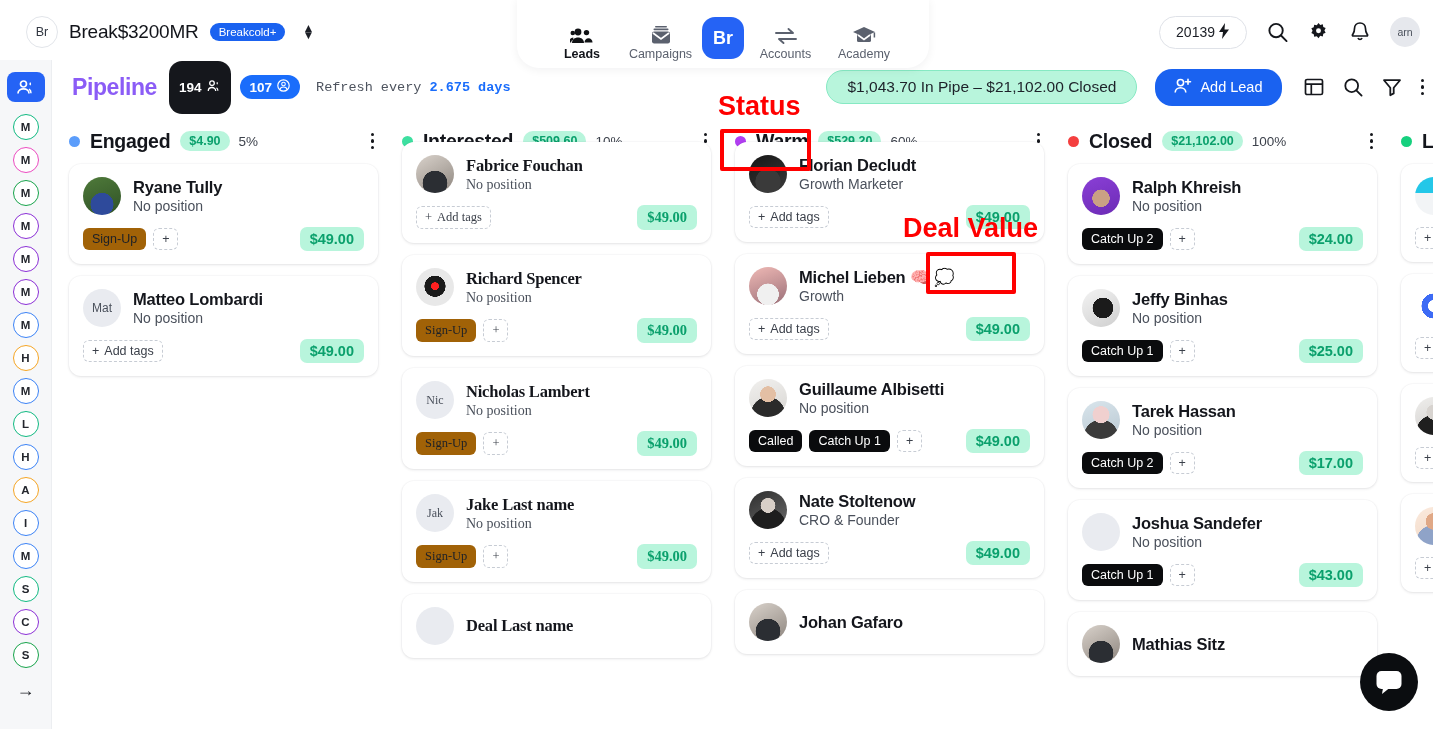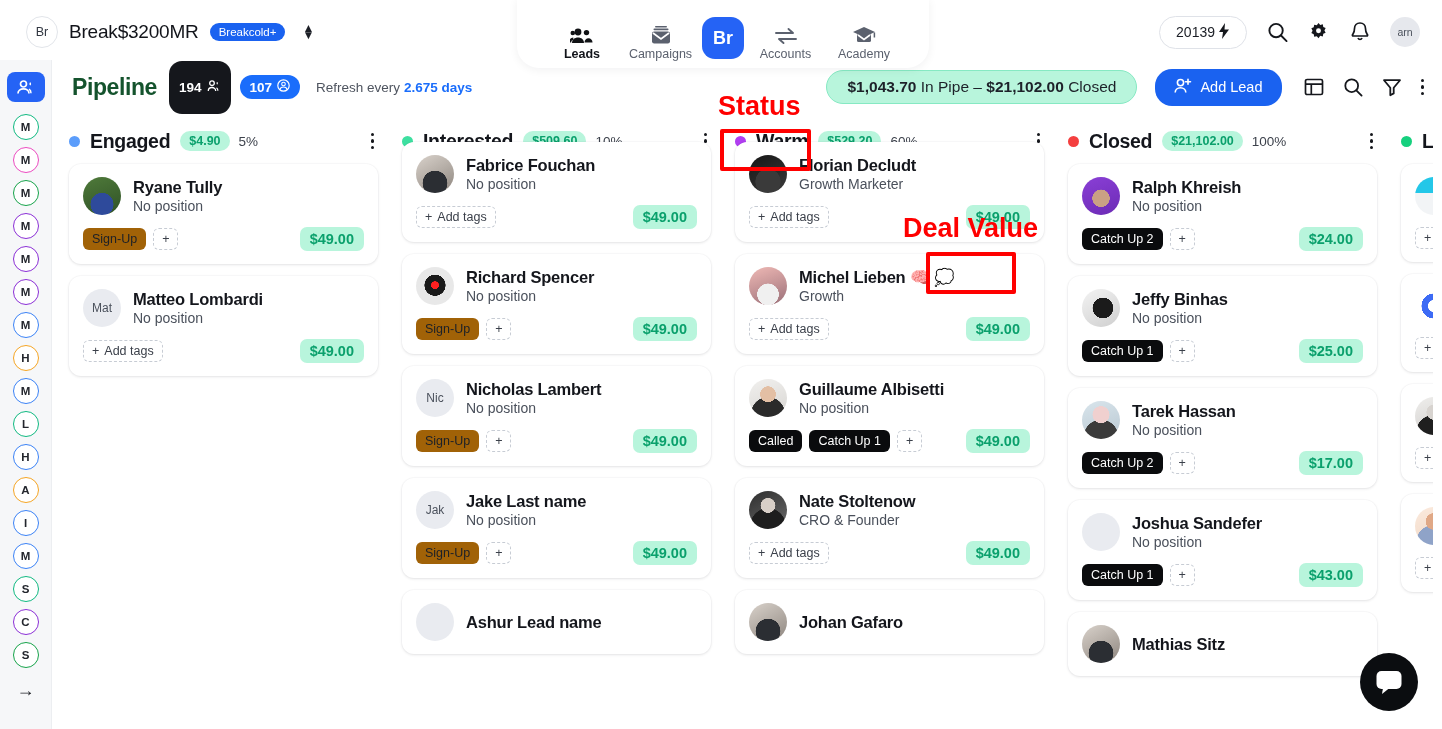--- a/index.html
+++ b/index.html
@@ -88,37 +88,37 @@
     font-size: 11.5px; font-weight: 600; color: #23262d; cursor: pointer;
   }
   .rail-arrow { margin-top: 6px; font-size: 18px; color: #22252b; cursor: pointer; }
 
   
   .page-head {
     position: absolute; left: 52px; top: 56px; width: 1390px; height: 62px;
     background: #fff; display: flex; align-items: center; padding: 0 18px 0 20px;
     z-index: 12;
   }
-  .page-title { font-size: 23px; font-weight: 700; color: #14532d; letter-spacing: -0.4px; }
+  .page-title { font-size: 23px; font-weight: 700; color: #8b5cf6; letter-spacing: -0.4px; }
   .pill-dark {
     background: #15171c; color: #fff; border-radius: 13px; font-size: 13.5px; font-weight: 700;
     padding: 19px 10px; display: flex; align-items: center; gap: 5px; margin-left: 12px;
   }
   .pill-blue {
     background: #1a6dfb; color: #fff; border-radius: 13px; font-size: 13.5px; font-weight: 700;
     padding: 4px 10px; display: flex; align-items: center; gap: 5px; margin-left: 9px;
   }
-  .refresh { margin-left: 16px; font-size: 13.5px; color: #4e545f; }
+  .refresh { margin-left: 16px; font-size: 13.5px; color: #4e545f; font-family: Liberation Mono, monospace; }
   .refresh b { color: #1a6dfb; }
   .totals {
     margin-left: auto;
     background: #b8f5dc; border: 1px solid #86e9c3; border-radius: 17px;
     padding: 7px 20px; font-size: 15.5px; color: #1d2129; white-space: nowrap;
   }
-  .totals b { font-weight: 700; }
+  .totals b { font-weight: 400; }
   .add-lead {
     margin-left: 18px; background: #1a62f0; color: #fff;
     border: none; border-radius: 17px; padding: 9px 19px;
     font-size: 14.5px; font-family: inherit; display: flex; align-items: center; gap: 8px;
     cursor: pointer;
   }
   .head-icons { display: flex; align-items: center; gap: 18px; margin-left: 22px; }
 
   
   .board {
@@ -428,21 +428,21 @@
         <span class="dot" style="background: rgb(61, 223, 160);"></span>
         <span class="col-name">Interested</span>
         <span class="col-amount">$509.60</span>
         <span class="col-pct">10%</span>
         <div class="kebab" style="margin-left: auto;">
           <i></i>
           <i></i>
           <i></i>
         </div>
       </div>
-      <div class="col-body" style="margin-top: -22px;">
+      <div class="col-body" style="margin-top: -22px; font-family: Liberation Serif, serif;">
         <div class="card">
           <div class="card-top">
             <div class="av" style="background: radial-gradient(circle at 50% 74%, rgb(43, 46, 51) 0px, rgb(43, 46, 51) 36%, transparent 37%), linear-gradient(150deg, rgb(217, 210, 203), rgb(142, 134, 127));"></div>
             <div>
               <div class="lead-name">Fabrice Fouchan</div>
               <div class="lead-pos">No position</div>
             </div>
           </div>
           <div class="card-bottom">
             <span class="tag-add">
@@ -497,21 +497,21 @@
             <span class="tag-add">
               <span>+</span>
             </span>
             <span class="money">$49.00</span>
           </div>
         </div>
         <div class="card">
           <div class="card-top">
             <div class="av"></div>
             <div>
-              <div class="lead-name">Ashur Lead name</div>
+              <div class="lead-name">Deal Last name</div>
             </div>
           </div>
         </div>
       </div>
     </div>
     <div class="column">
       <div class="col-head">
         <span class="dot" style="background: rgb(176, 61, 240);"></span>
         <span class="col-name">Warm</span>
         <span class="col-amount">$529.20</span>

